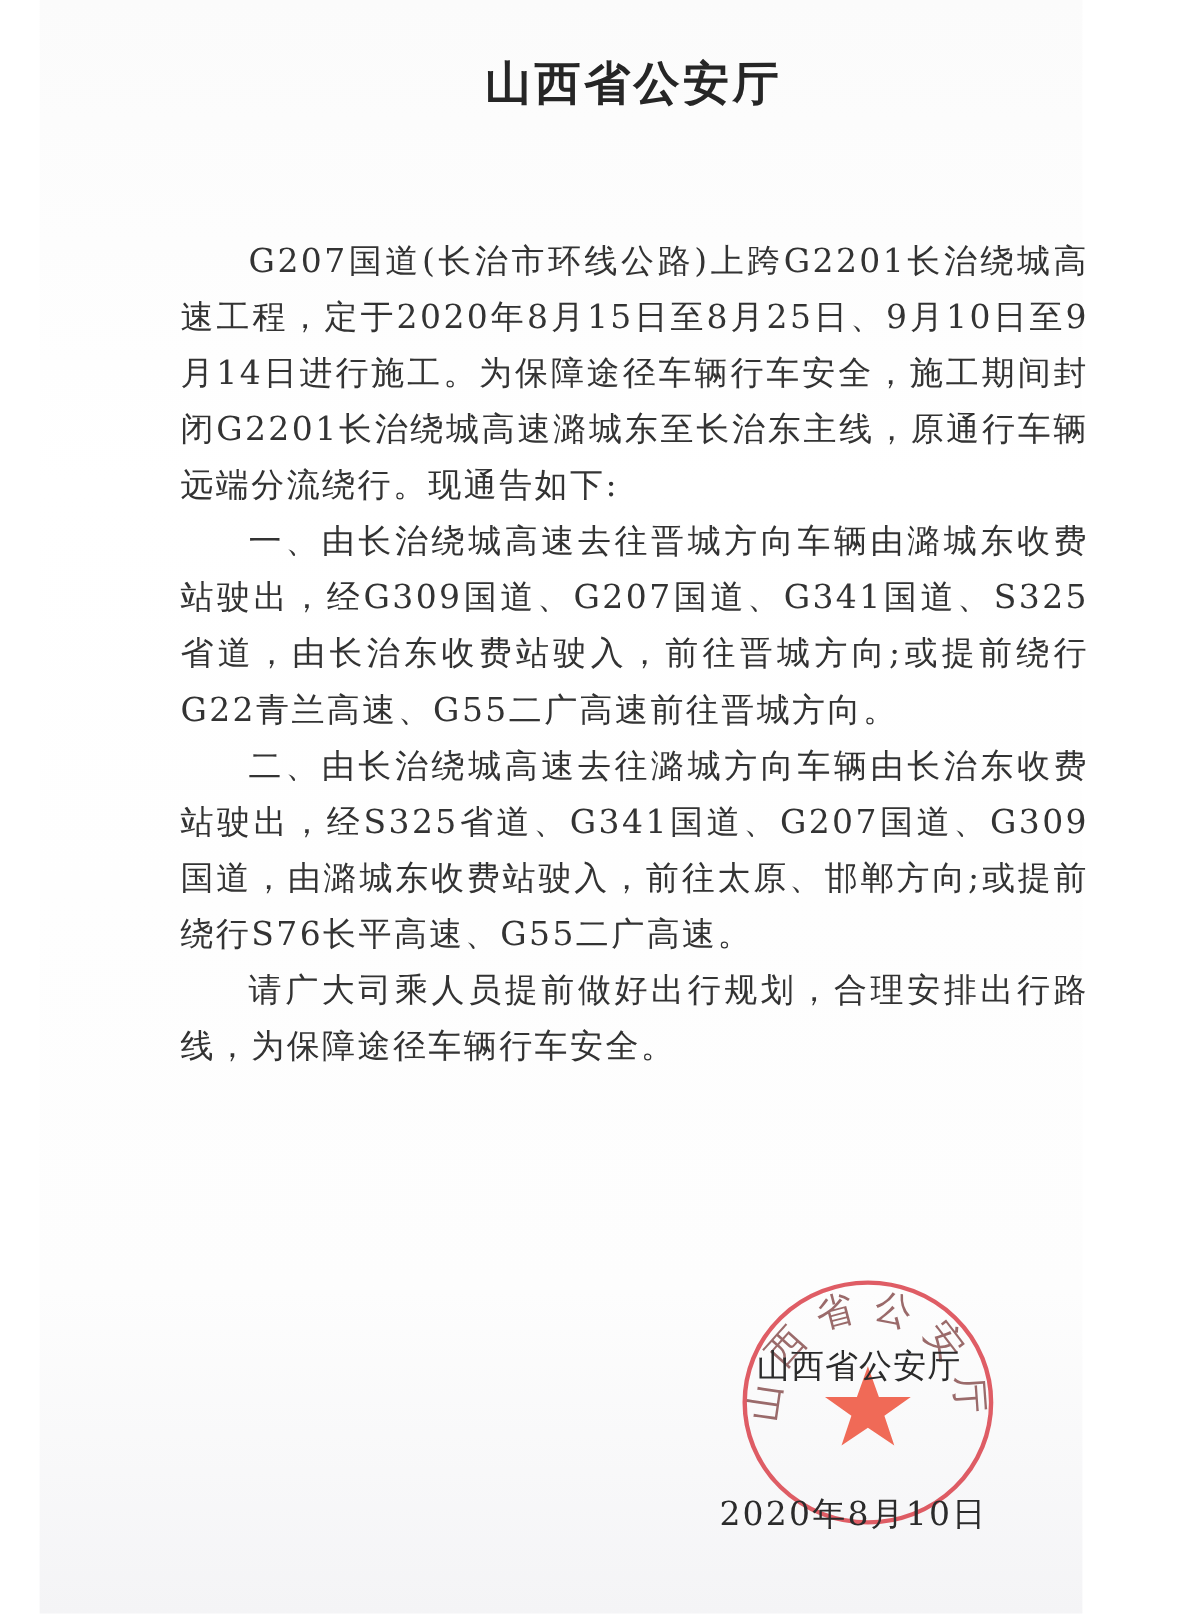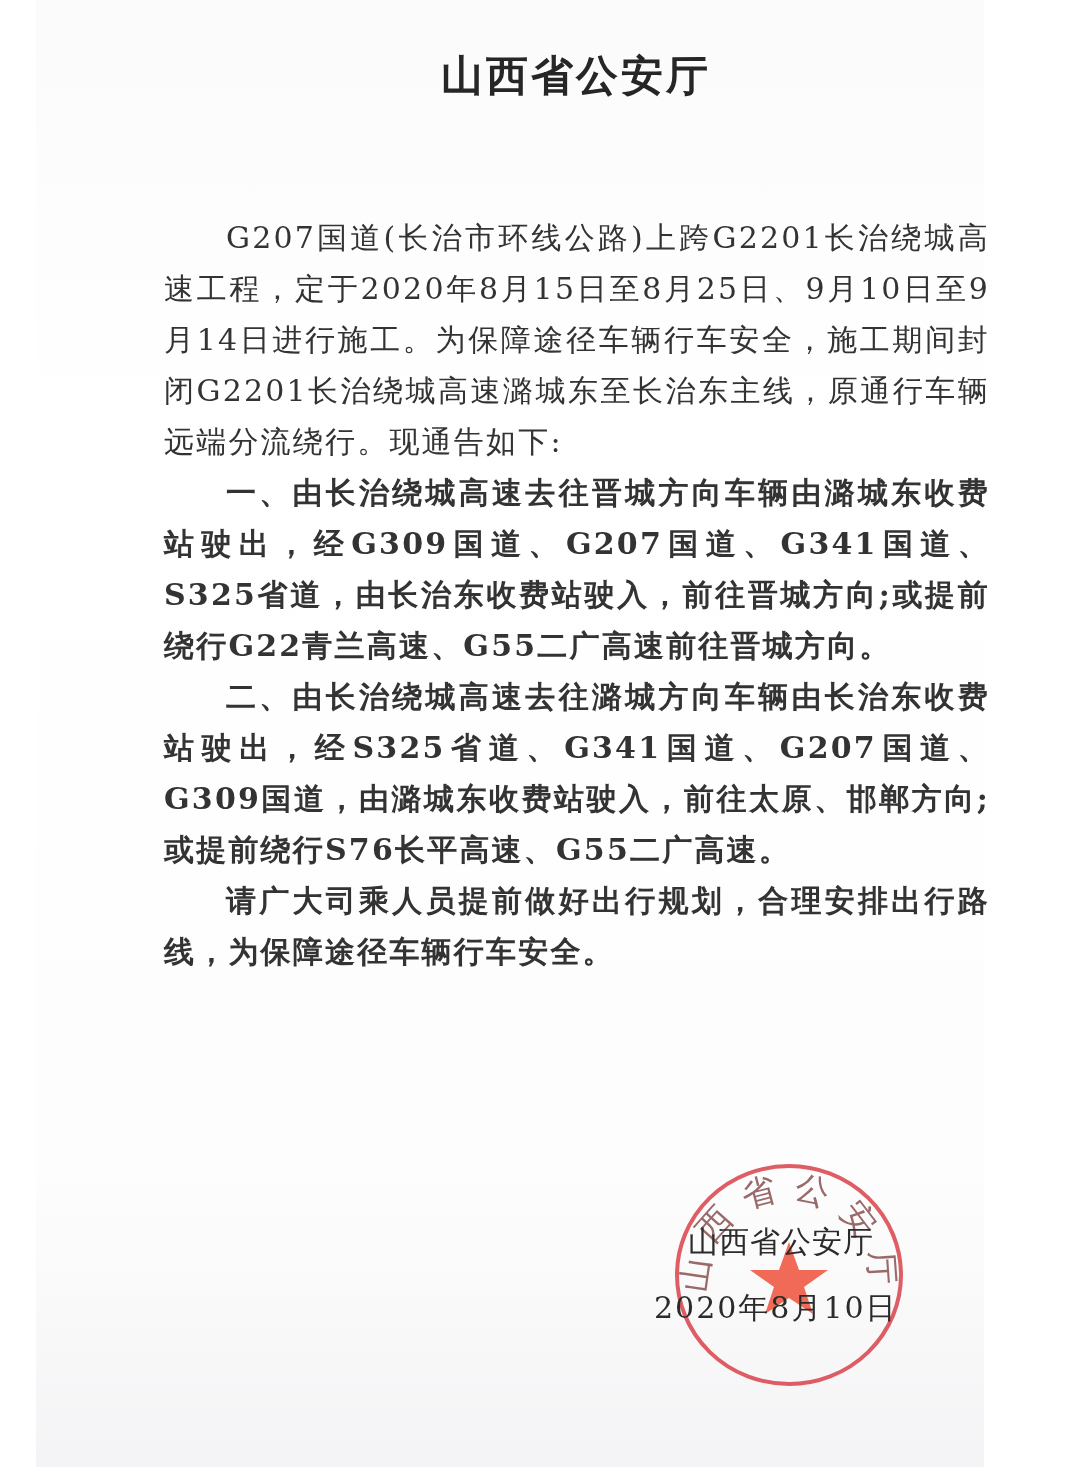--- a/index.html
+++ b/index.html
@@ -21,32 +21,32 @@
     font-weight: bold; color: #262626;
   }
   .title.org { top: 48px; font-size: 42px; letter-spacing: 3px; }
   .title.kind { top: 108px; font-size: 42px; letter-spacing: 46px; padding-left: 46px; box-sizing: border-box; }
   .body-text {
     position: absolute; left: 128px; top: 212px; width: 826px;
     font-size: 30px; line-height: 51px; letter-spacing: 2.2px;
     text-align: justify; color: #333;
   }
   .body-text p { margin: 0; text-indent: 62px; }
-  .body-text p + p { margin-top: 0; font-weight: bold; }
+  .body-text p + p { margin-top: 0; }
   .seal {
     position: absolute; left: 637px; top: 1162px; width: 232px; height: 226px;
   }
   .seal svg { width: 100%; height: 100%; }
   .sign-org {
     position: absolute; left: 652px; top: 1222px;
     font-family: "DejaVu Sans", "Liberation Sans", sans-serif;
     font-size: 30px; color: #2b2b2b; letter-spacing: 1px;
   }
   .sign-date {
-    position: absolute; left: 618px; top: 1288px;
+    position: absolute; left: 618px; top: 1356px;
     font-size: 30px; color: #2b2b2b; letter-spacing: 2px;
   }
 </style>
 </head>
 <body>
 
 <div class="page">
 
   <div class="title org">山西省公安厅</div>
 

